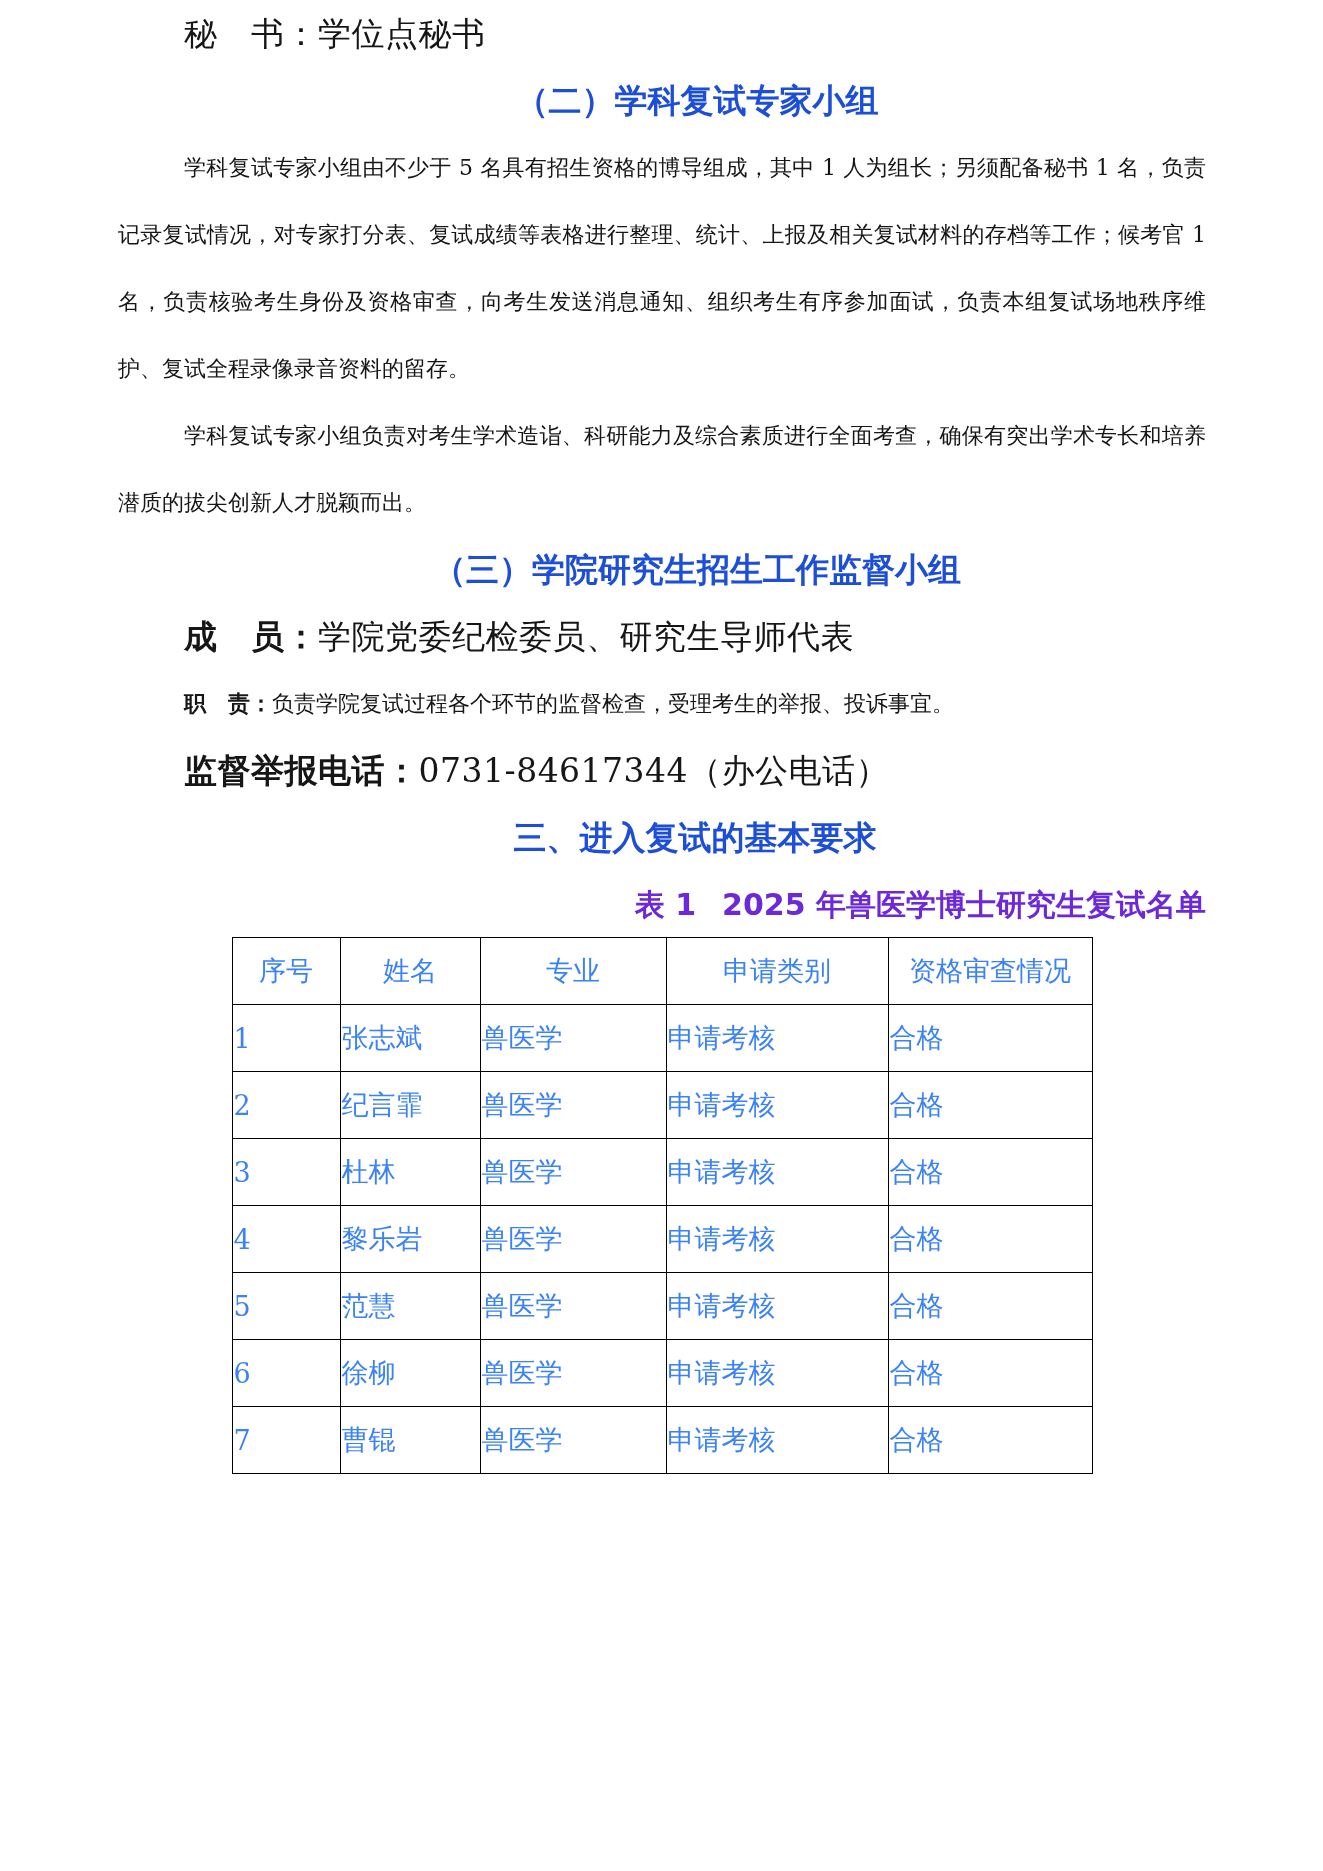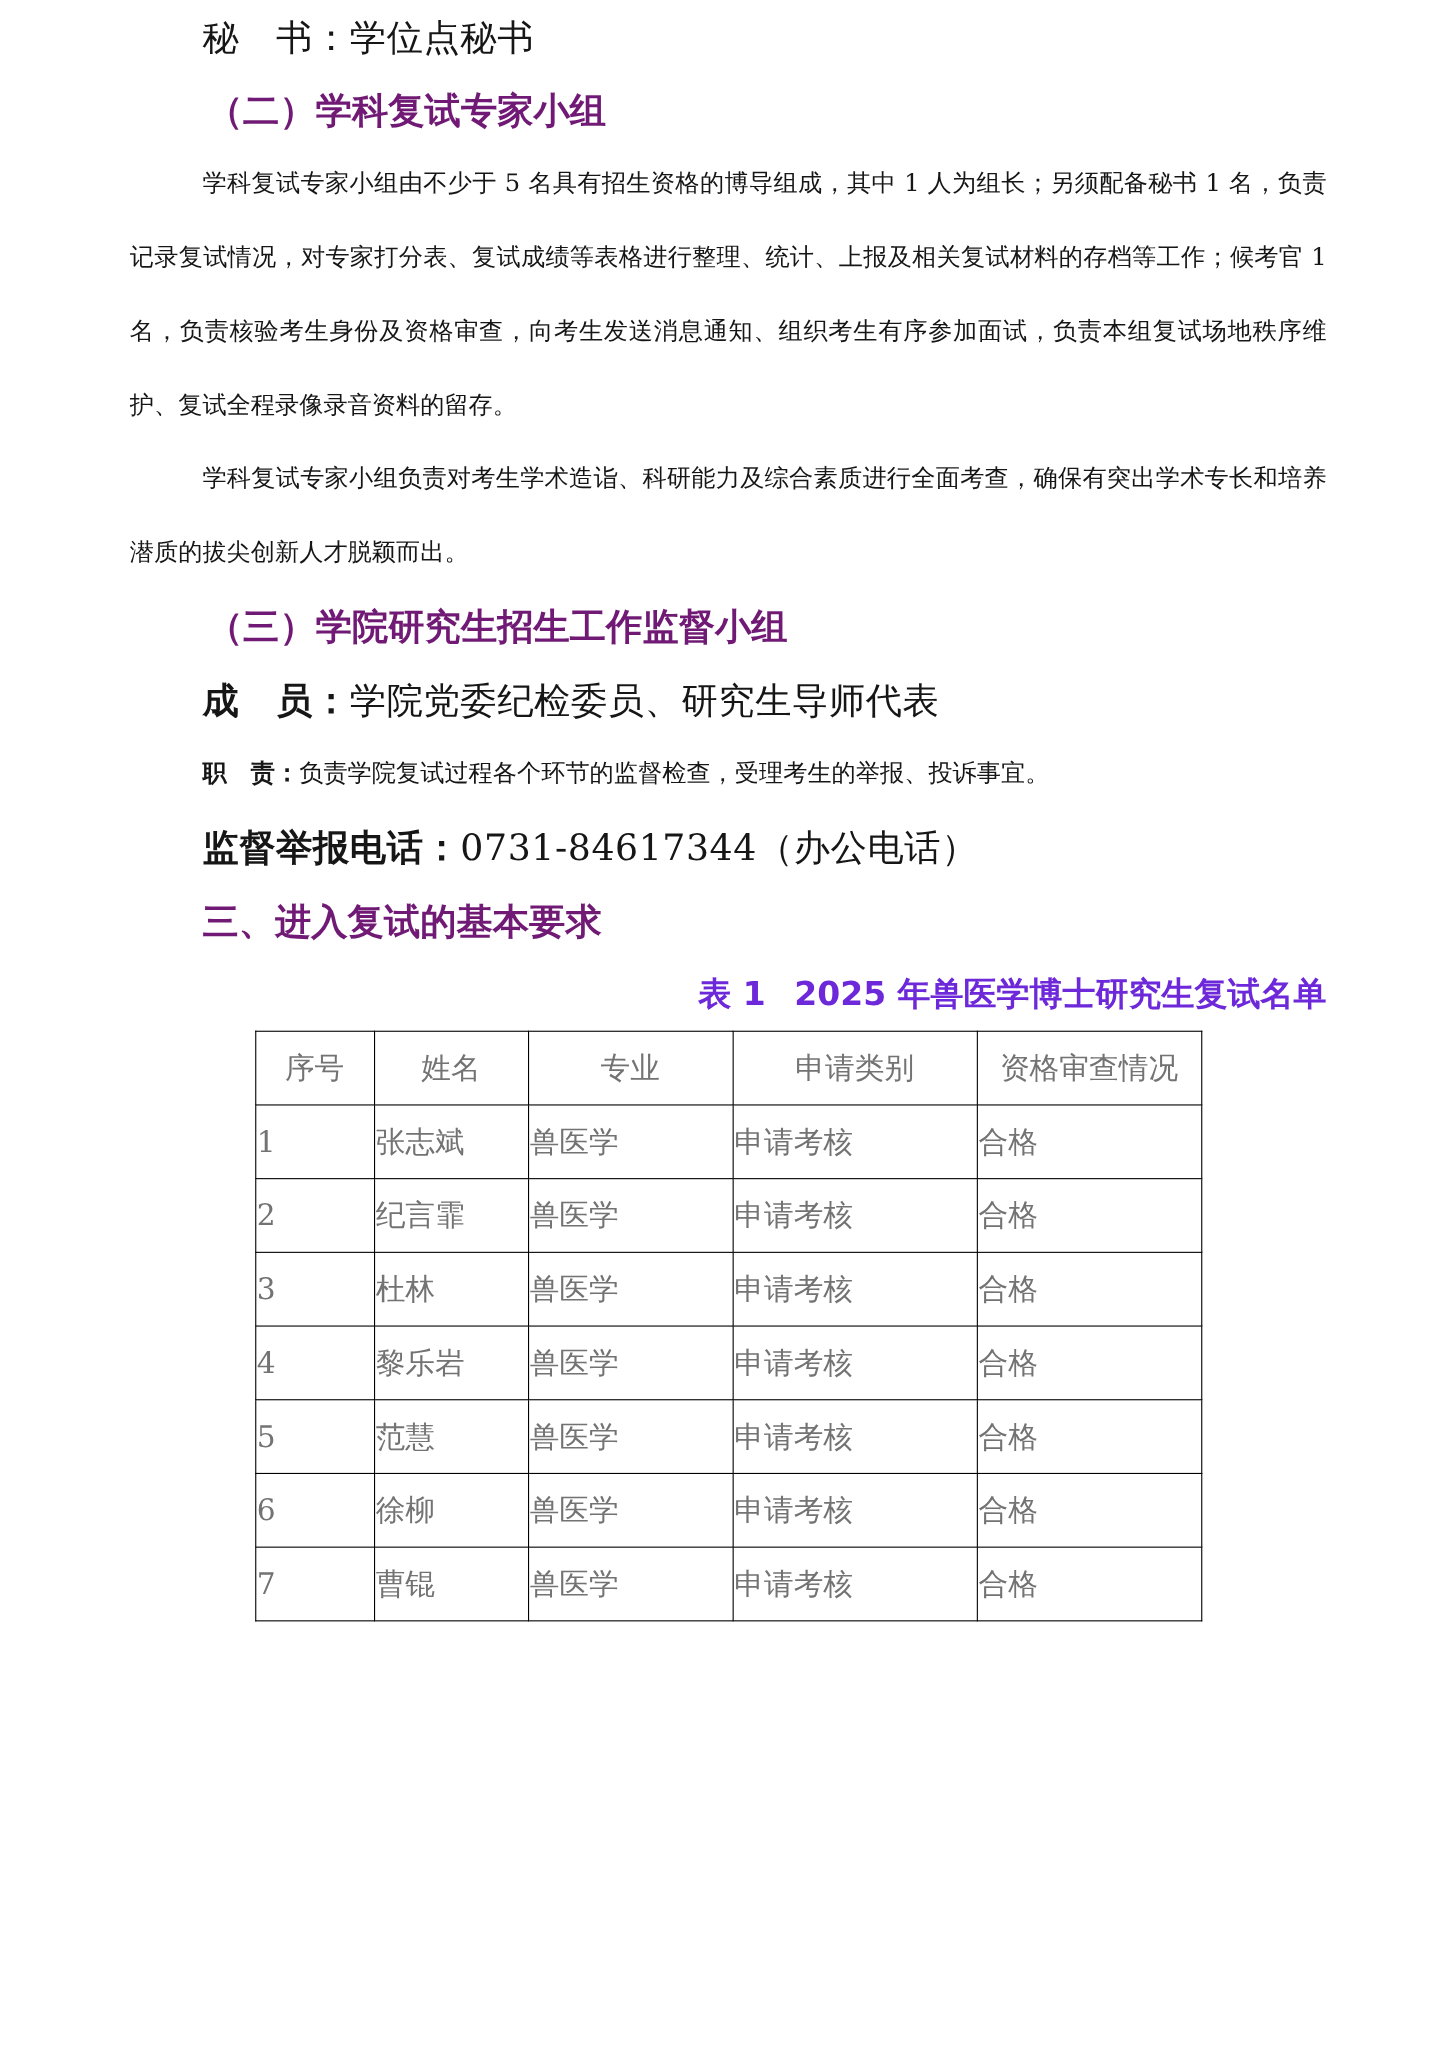--- a/index.html
+++ b/index.html
@@ -46,22 +46,23 @@
     color: #161616;
   }
   .para-indent {
     text-indent: 66px;
   }
   .heading {
     font-size: 33px;
     line-height: 67px;
     font-weight: bold;
     white-space: nowrap;
-    color: #701a75;
+    color: #1d4ed8;
     font-family: "DejaVu Sans", "Liberation Sans", sans-serif;
+    text-align: center;
   }
   .label-bold {
     font-weight: bold;
     font-family: "DejaVu Sans", "Liberation Sans", sans-serif;
   }
   .ind1 { padding-left: 66px; }
   .ind-h { padding-left: 70px; }
 
   
   .table-caption {
@@ -80,21 +81,21 @@
     border-collapse: collapse;
     margin: 4px auto 0 auto;
     width: 860px;
     table-layout: fixed;
   }
   table.roster th, table.roster td {
     border: 1.6px solid #000000;
     vertical-align: middle;
     height: 64px;
     font-size: 27px;
-    color: #737373;
+    color: #3b82f6;
     font-family: "DejaVu Serif", "Liberation Serif", serif;
   }
   table.roster th {
     font-weight: normal;
   }
   .col-seq { width: 108px; }
   .col-name { width: 140px; }
   .col-major { width: 186px; }
   .col-type { width: 222px; }
   .col-status { width: 204px; }

